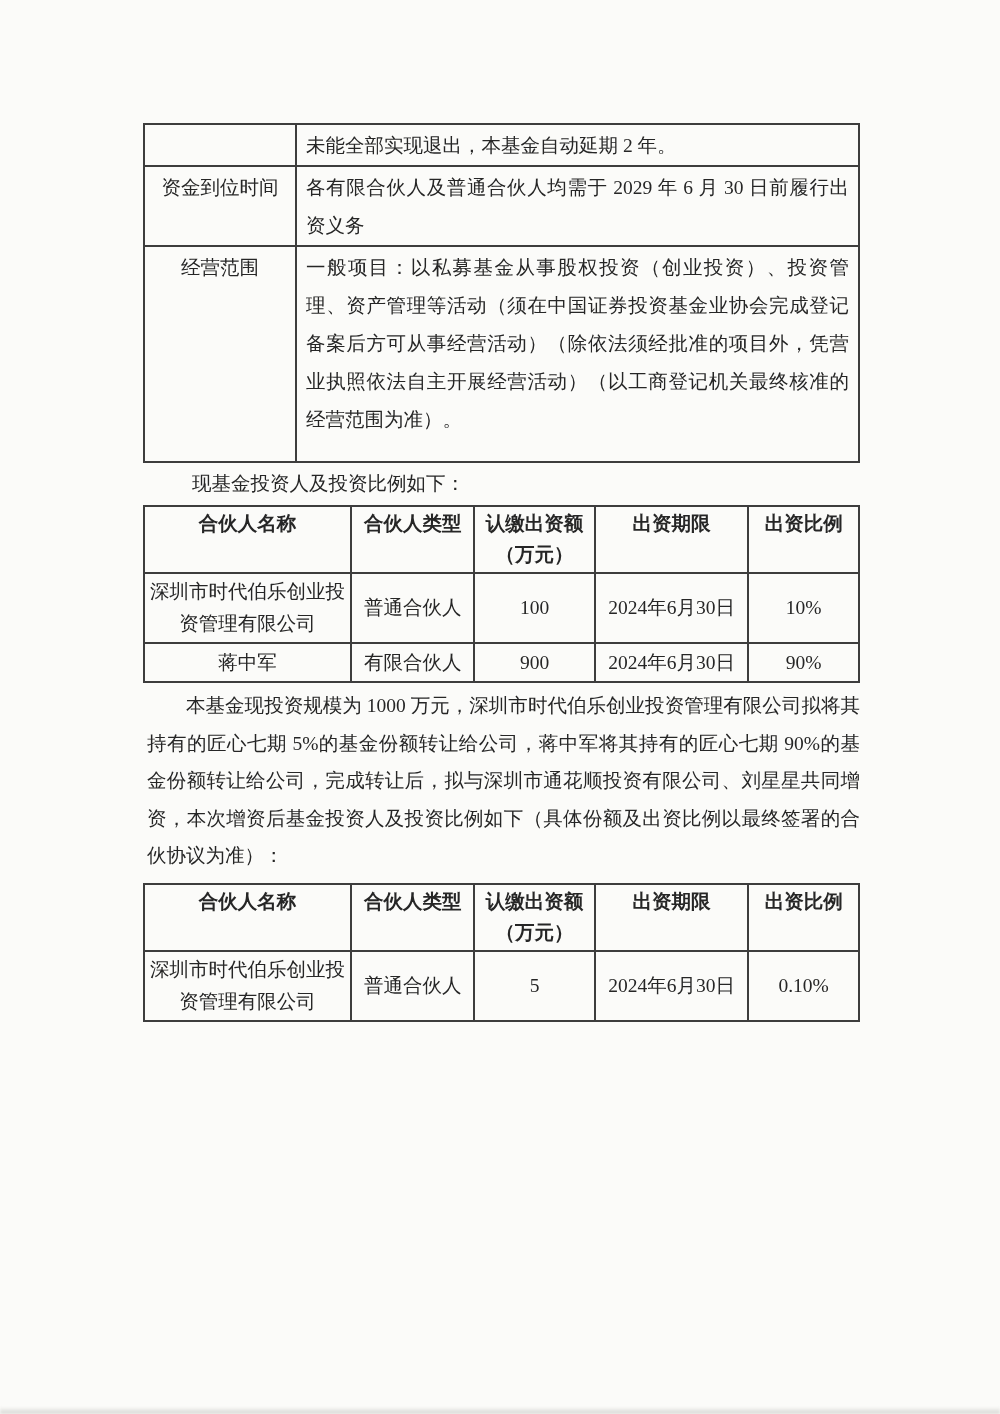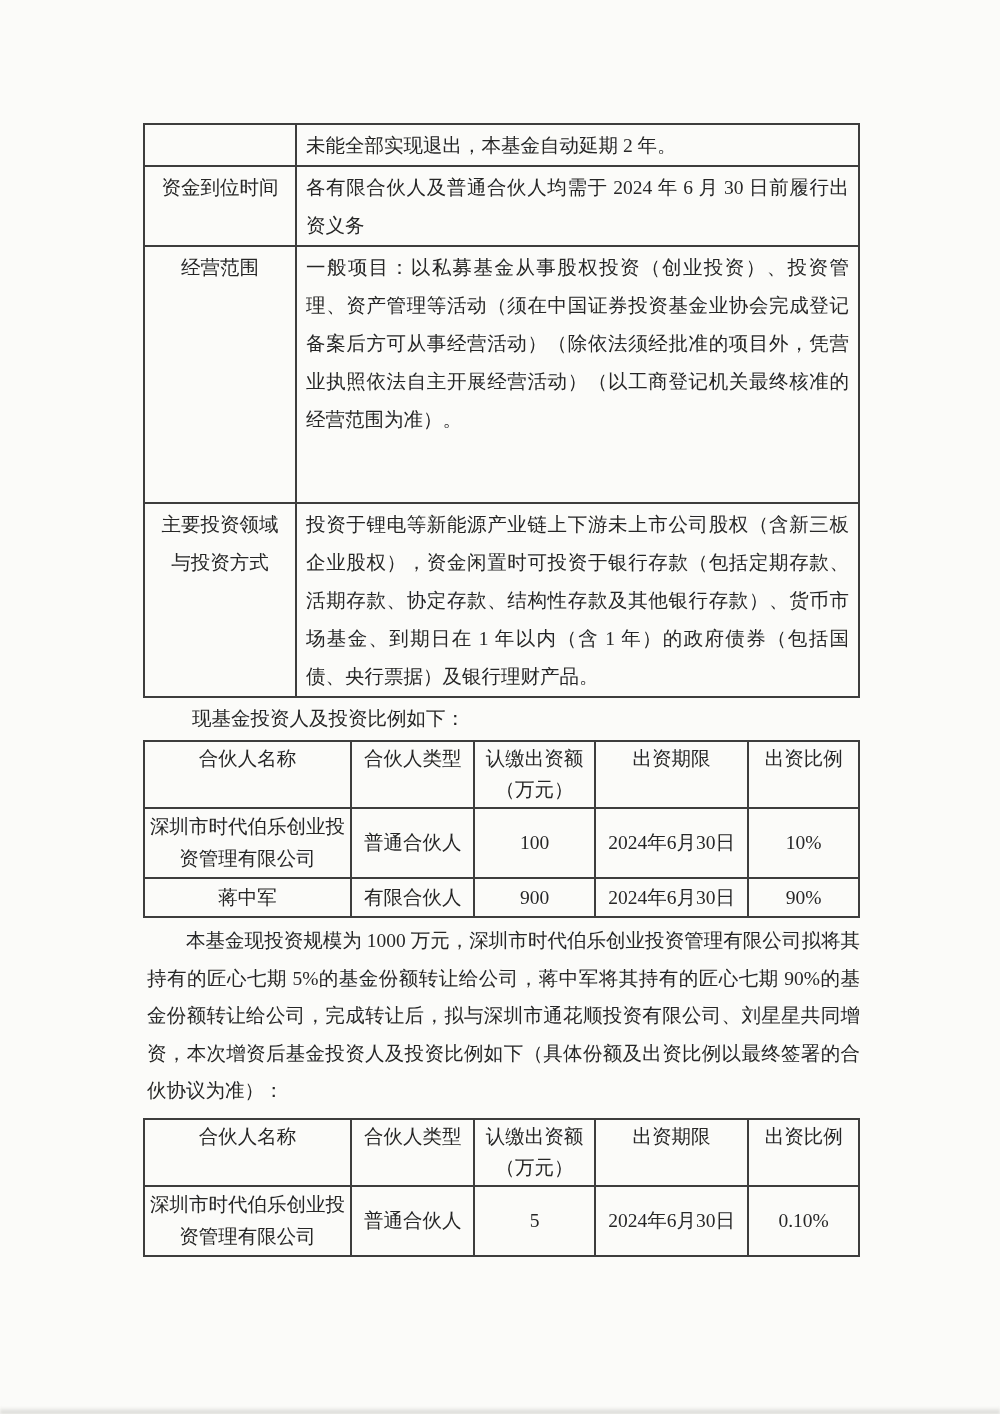--- a/index.html
+++ b/index.html
@@ -28,38 +28,38 @@
     box-sizing:border-box;
     overflow:hidden;
   }
   
   .info-table td{ line-height:38px; padding:2px 9px 0 9px; }
   .info-table .label-col{ width:152px; }
   .info-table .content-col{ text-align:justify; }
   .info-table tr.r0 td{ height:38px; }
   .info-table tr.r1 td{ height:78px; }
   .info-table tr.r2 td{ height:81px; }
-  .info-table tr.r3 td{ height:257px; }
+  .info-table tr.r3 td{ height:216px; }
   .info-table tr.r4 td{ height:192px; }
   .label-line{ display:block;text-align:center; }
   
   .intro-line{
     height:42px; line-height:42px;
     font-size:19.5px;
     padding-left:49px;
   }
   
   .partner-table td{ text-align:center; }
   .partner-table .c1{ width:204px; }
   .partner-table .c2{ width:121px;margin-top:48px; }
   .partner-table .c3{ width:119px;margin-top:43px; }
   .partner-table .c4{ width:151px; }
   .partner-table .c5{ width:109px; }
   .partner-table tr.head td{
-    height:67px; line-height:31px; 
+    height:67px; line-height:31px; font-weight:bold;
   }
   .partner-table td.name-cell{ padding-left:0; padding-right:0;text-align:center; }
   .partner-table tr.body-tall td{
     height:70px; line-height:32px; vertical-align:middle; padding:0;
   }
   .partner-table tr.body-short td{
     height:33px; line-height:29px; vertical-align:middle; padding:4px;
   }
   .head-line{ display:block; }
   
@@ -87,34 +87,27 @@
         <tr class="r0">
       <td class="label-col">
         <span class="label-line"></span>
       </td>
       <td class="content-col">未能全部实现退出，本基金自动延期 2 年。</td>
     </tr>
     <tr class="r1">
       <td class="label-col">
         <span class="label-line">资金到位时间</span>
       </td>
-      <td class="content-col">各有限合伙人及普通合伙人均需于 2024 年 6 月 30 日前履行出资义务</td>
+      <td class="content-col">各有限合伙人及普通合伙人均需于 2029 年 6 月 30 日前履行出资义务</td>
     </tr>
     <tr class="r3">
       <td class="label-col">
         <span class="label-line">经营范围</span>
       </td>
       <td class="content-col">一般项目：以私募基金从事股权投资（创业投资）、投资管理、资产管理等活动（须在中国证券投资基金业协会完成登记备案后方可从事经营活动）（除依法须经批准的项目外，凭营业执照依法自主开展经营活动）（以工商登记机关最终核准的经营范围为准）。</td>
-    </tr>
-    <tr class="r4">
-      <td class="label-col">
-        <span class="label-line">主要投资领域</span>
-        <span class="label-line">与投资方式</span>
-      </td>
-      <td class="content-col">投资于锂电等新能源产业链上下游未上市公司股权（含新三板企业股权），资金闲置时可投资于银行存款（包括定期存款、活期存款、协定存款、结构性存款及其他银行存款）、货币市场基金、到期日在 1 年以内（含 1 年）的政府债券（包括国债、央行票据）及银行理财产品。</td>
     </tr>
   </tbody>
     </table>
 
   <div class="intro-line">现基金投资人及投资比例如下：</div>
 
   <table class="partner-table">
     <tbody>
         <tr class="head">
       <td class="c1">合伙人名称</td>

